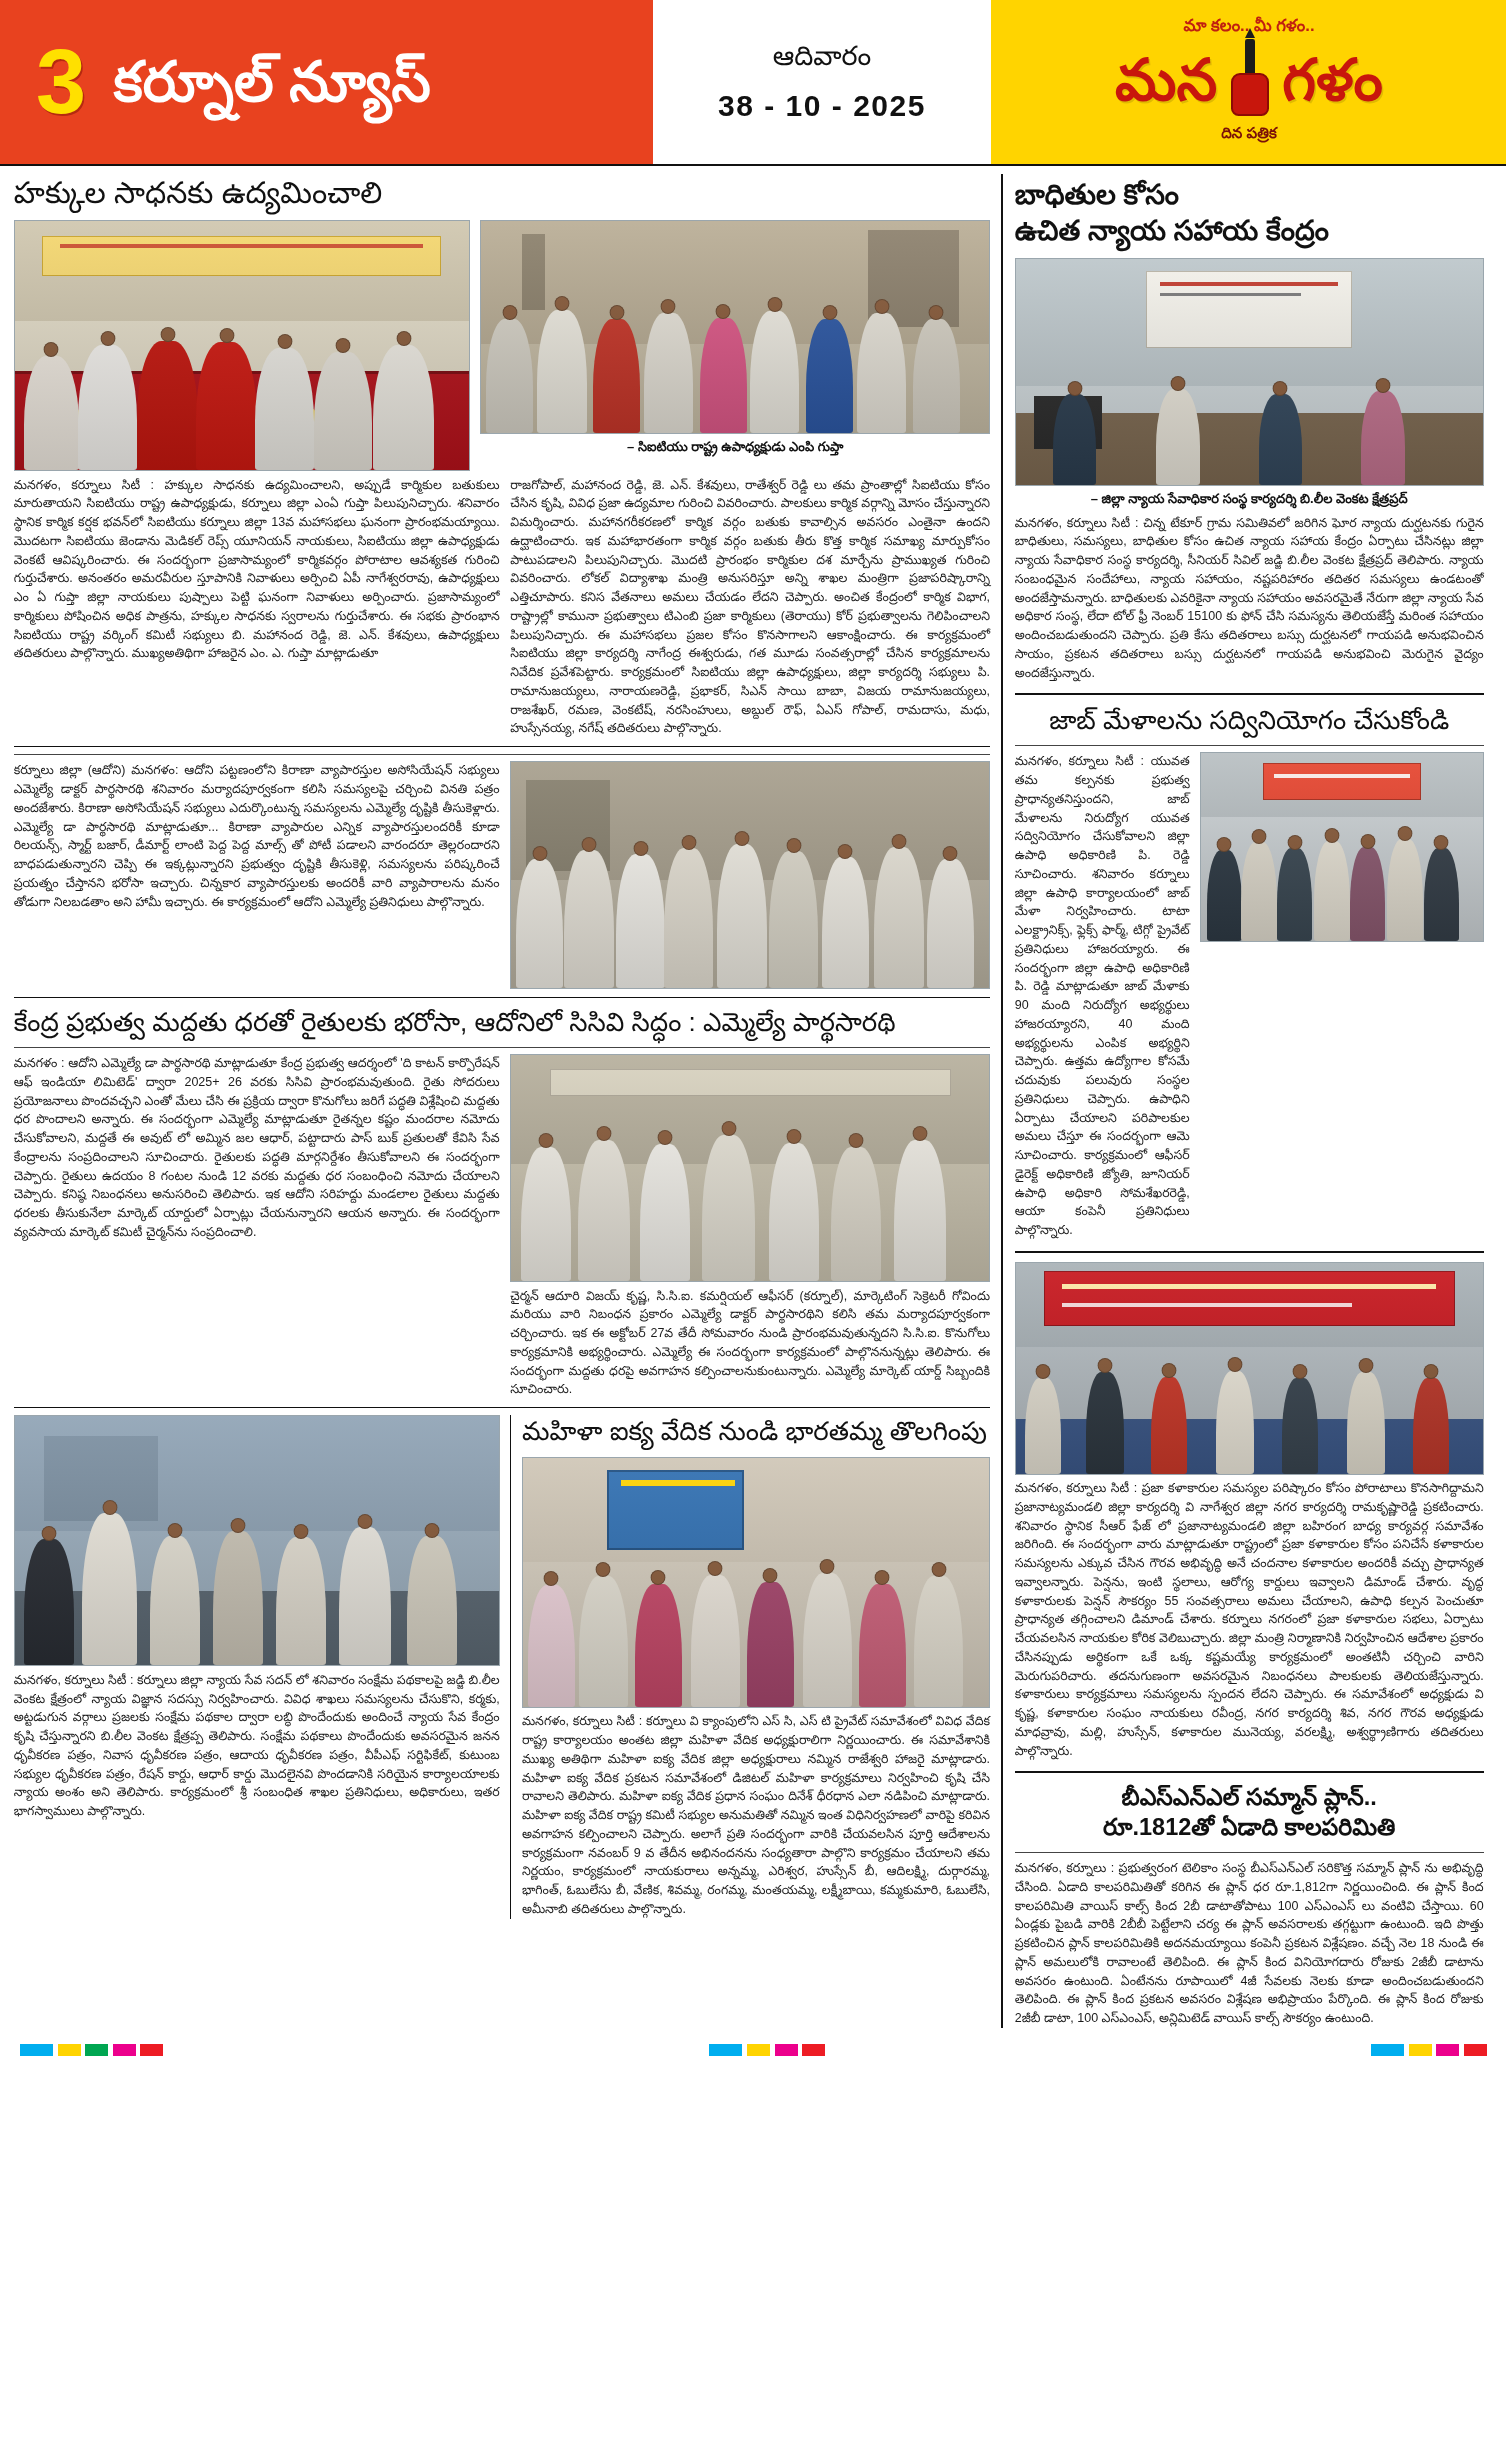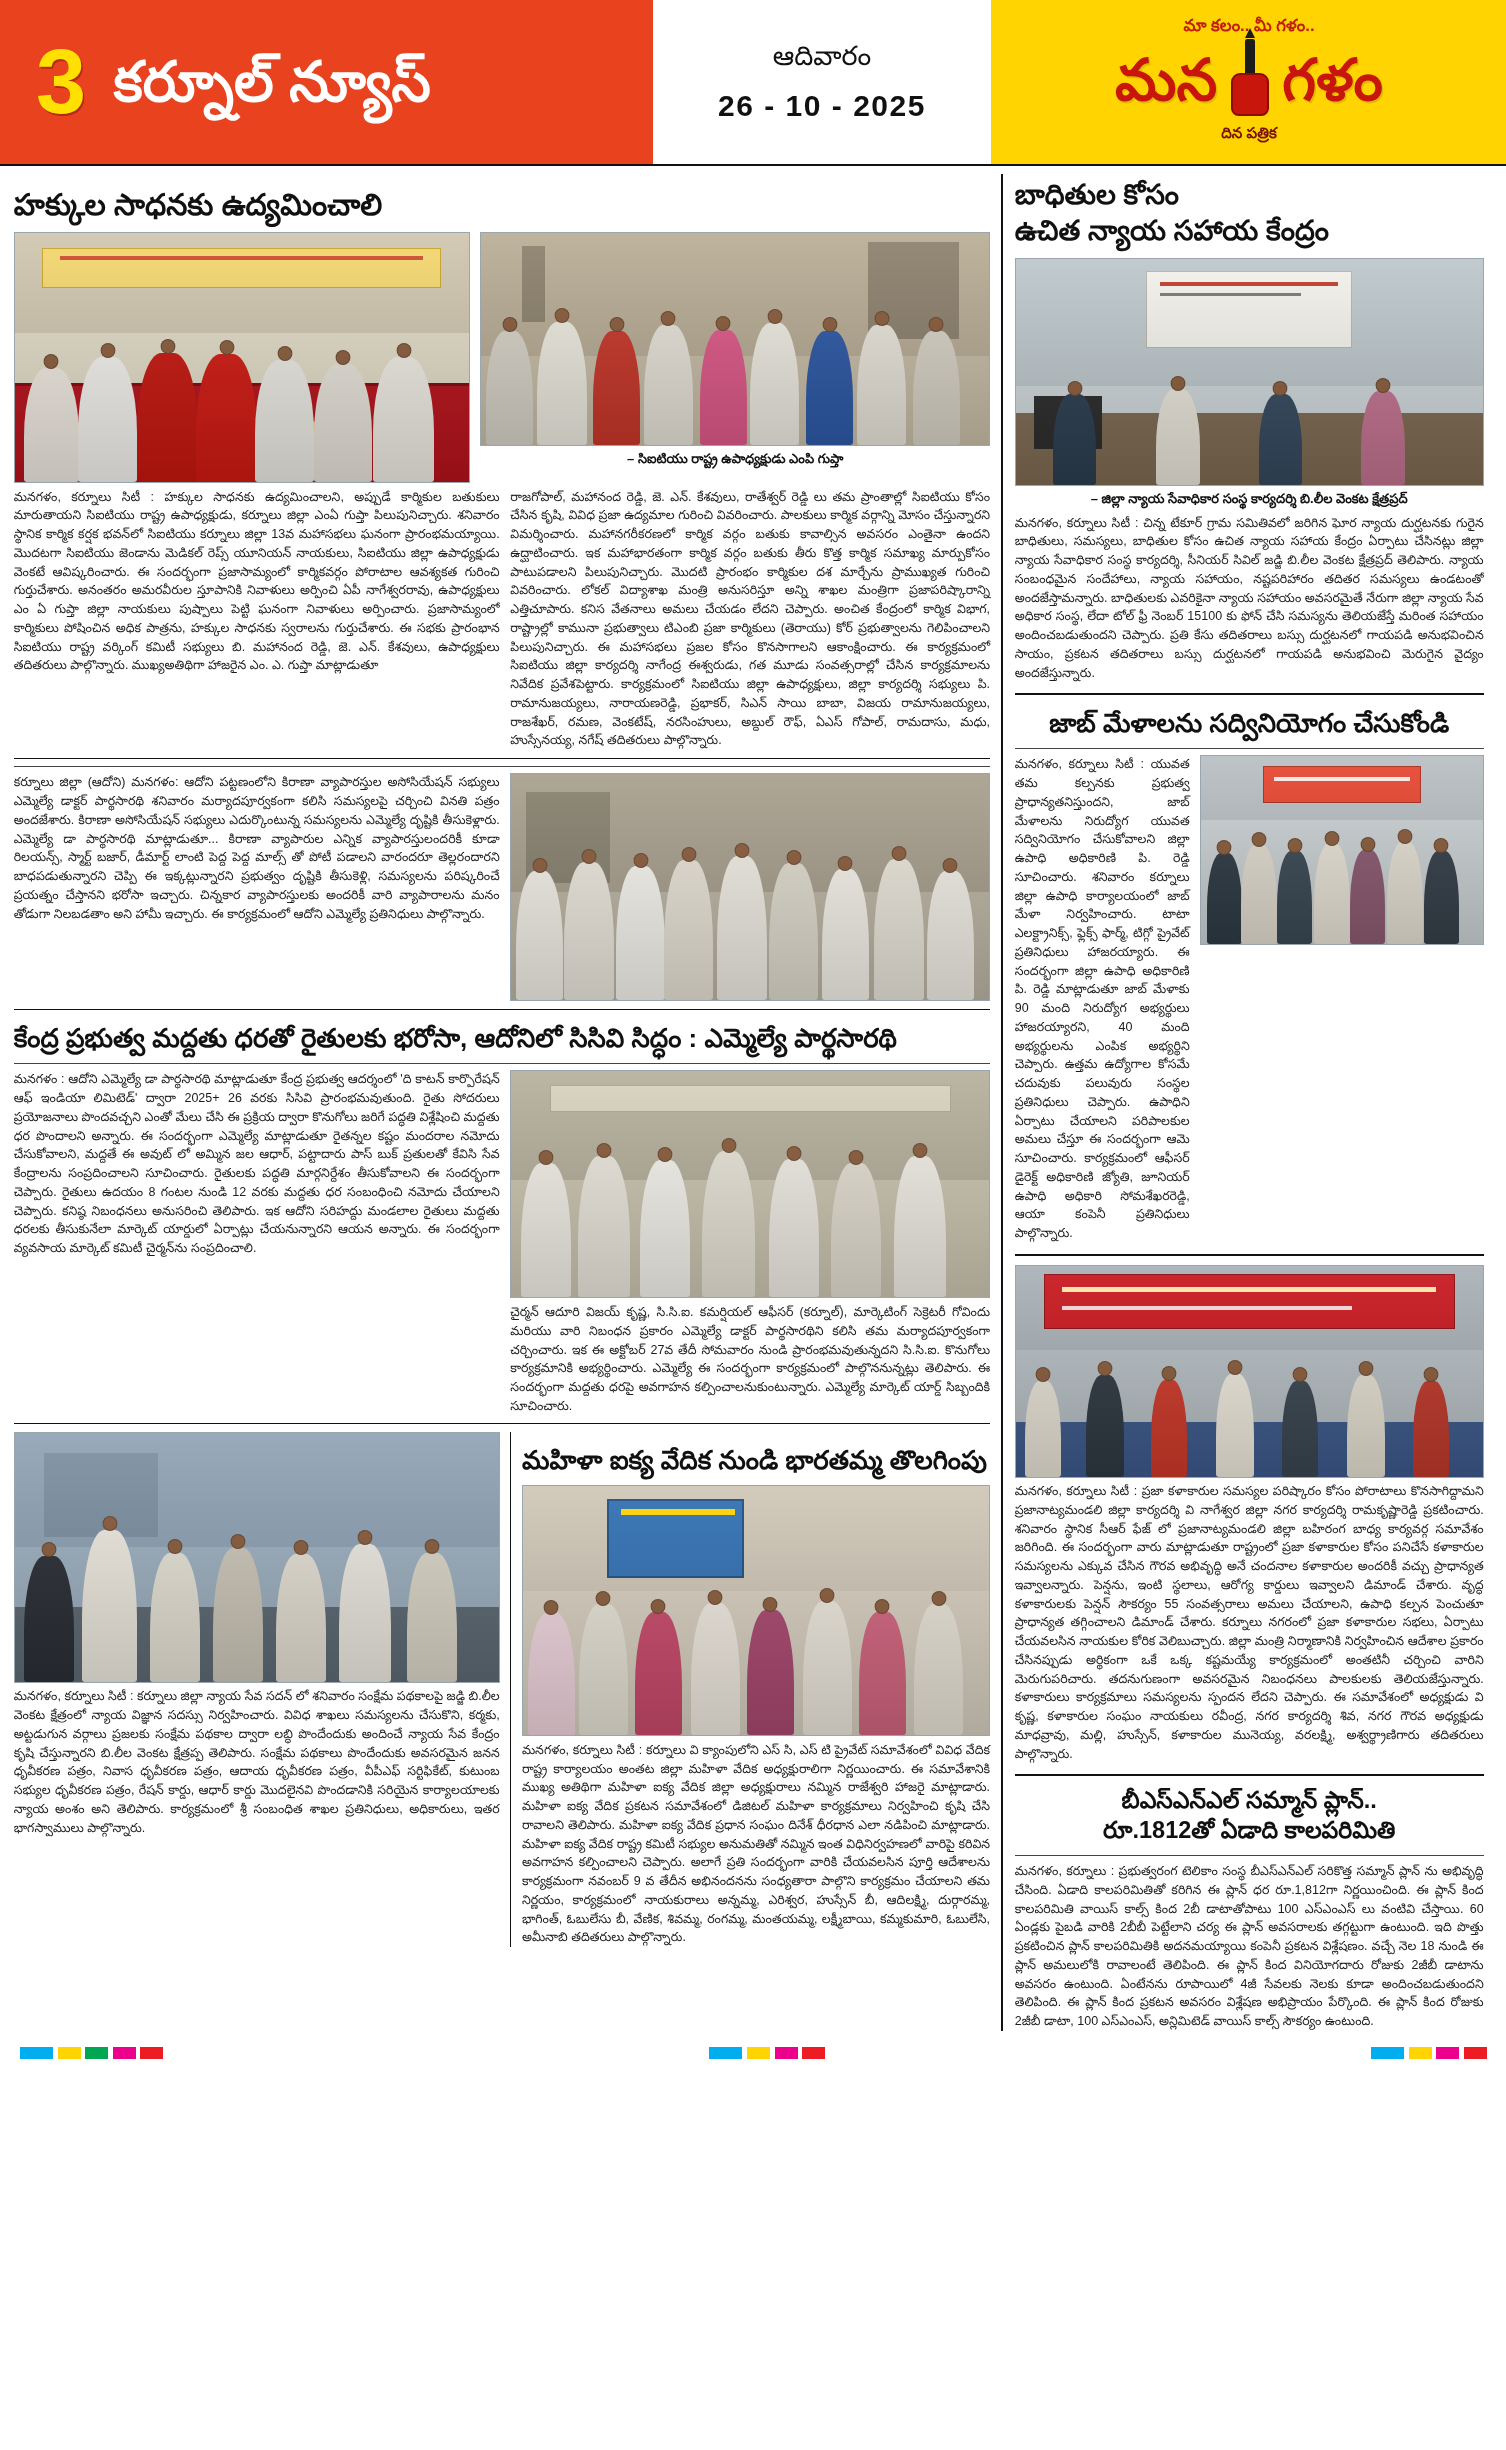--- a/index.html
+++ b/index.html
@@ -132,22 +132,22 @@
     padding:7.6px 13.7px 0 13.7px;
   }
   .col-left { width:987px; padding-right:10.6px; }
   .col-right { width:483px; border-left:2.3px solid #111; padding-left:12px; }
 
   .rule { border-top:1.5px solid #111; margin:7.6px 0; }
   .rule-thin { border-top:0.8px solid #444; margin:6px 0; }
 
   h2.headline {
     font-size:30px;
-    font-weight:bold;
-    margin:12px 0 9px 0;
+    font-weight:normal;
+    margin:0 0 9px 0;
     line-height:1.25;
     color:#111;
   }
   h2.headline.small { font-size:26px; }
 
   .body-text {
     font-size:12.5px;
     line-height:1.5;
     text-align:justify;
     color:#1b1b1b;
@@ -210,21 +210,21 @@
 
 <div class="page">
 
   <div class="masthead">
     <div class="mh-left">
       <div class="mh-pageno">3</div>
       <div class="mh-title">కర్నూల్ న్యూస్</div>
     </div>
     <div class="mh-mid">
       <div class="mh-day">ఆదివారం</div>
-      <div class="mh-date">26 - 10 - 2025</div>
+      <div class="mh-date">38 - 10 - 2025</div>
     </div>
     <div class="mh-right">
       <div class="mh-tagline">మా కలం.. మీ గళం..</div>
       <div class="mh-logo">
         <span class="mh-logo-word">మన</span>
         <span class="mh-fist">
           <span class="pen"></span>
             <span class="hand"></span>
         </span>
         <span class="mh-logo-word">గళం</span>

